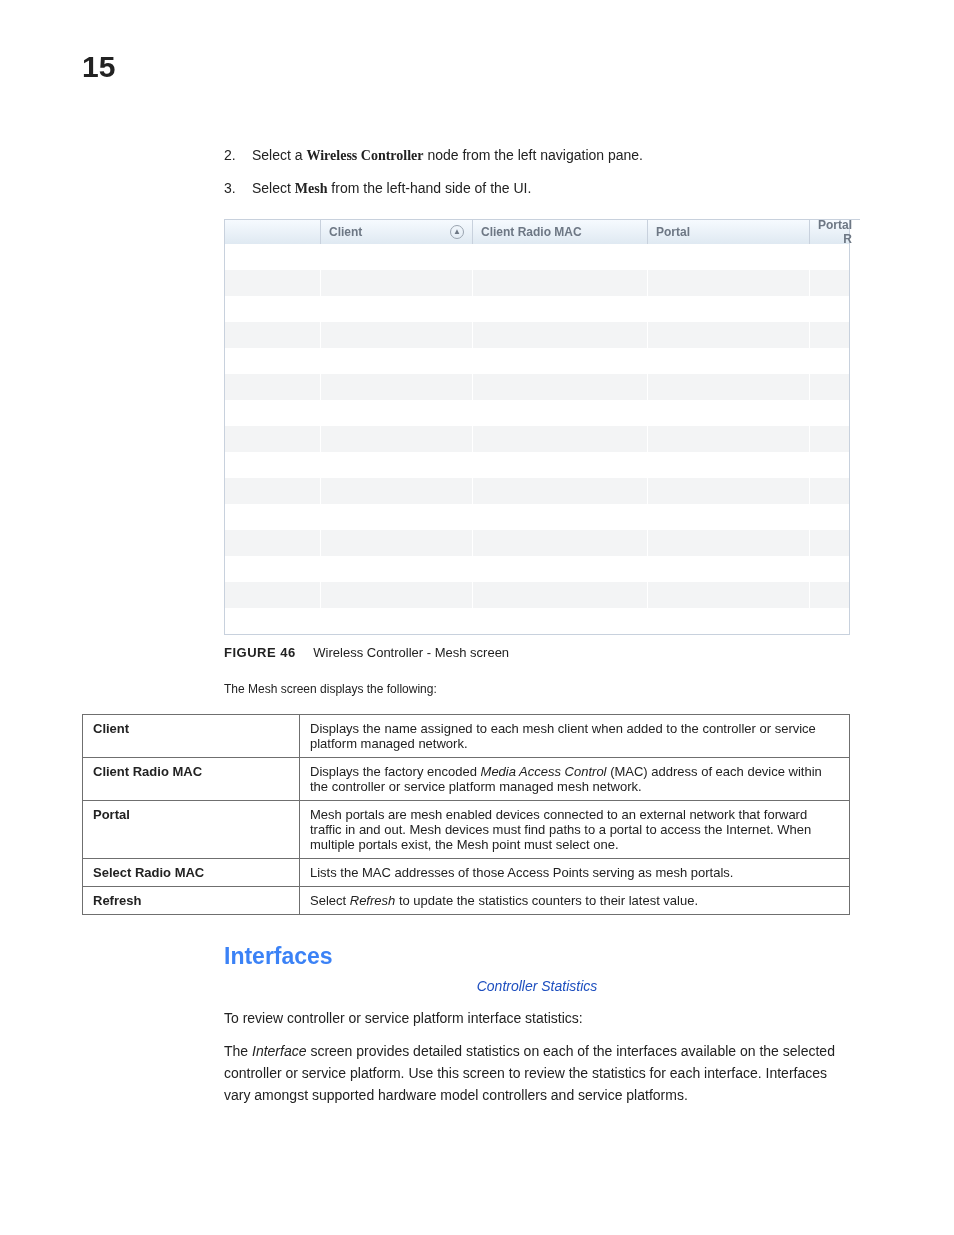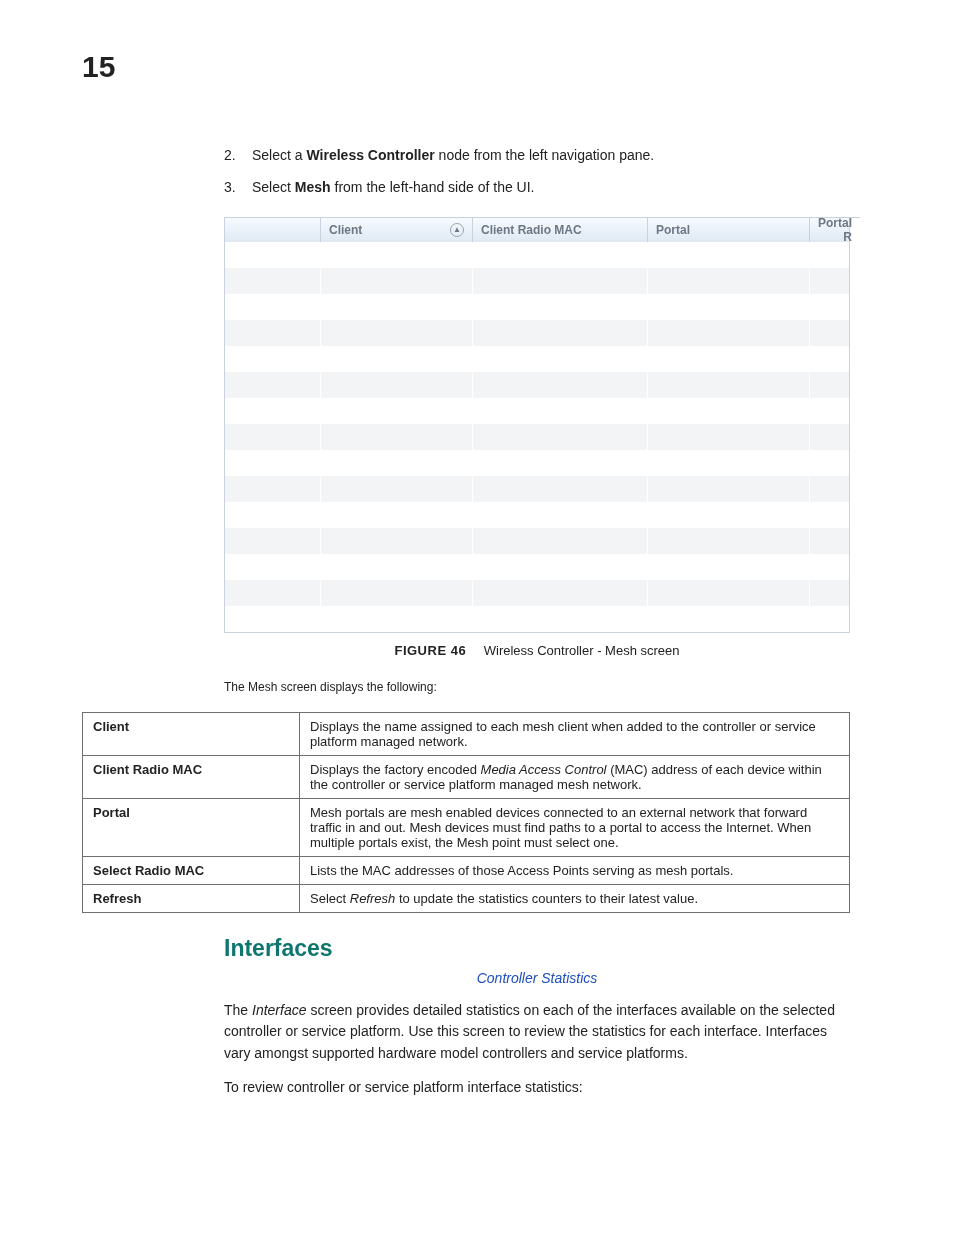--- a/index.html
+++ b/index.html
@@ -36,21 +36,21 @@
     line-height: 1.6;
     margin: 0 0 10px 0;
     padding-left: 28px;
     position: relative;
   }
   ol.steps li .num {
     position: absolute;
     left: 0;
     top: 0;
   }
-  .bold { font-weight: 700; }
+  .bold { font-weight: 700; font-family: Liberation Serif, serif; }
 
   
   .mesh-shot {
     margin-left: 142px;
     border-left: 1px solid #c8d1dd;
     border-right: 1px solid #c8d1dd;
     border-bottom: 1px solid #c8d1dd;
     font-family: Arial, Helvetica, sans-serif;
     font-size: 12px;
     color: #616974;
@@ -91,21 +91,20 @@
   .mesh-data-row:nth-child(even) { background: #f3f4f5; }
   .mesh-data-row .mesh-col {
     border-right: 1px solid #ffffff;
   }
   .mesh-data-row .mesh-col.col4 { border-right: none; }
 
   .figure-caption {
     margin-left: 142px;
     margin-top: 10px;
     font-size: 13px;
-    text-align: center;
   }
   .figure-caption .fig-label {
     font-weight: 700;
     font-family: Arial, Helvetica, sans-serif;
     letter-spacing: 0.5px;
     margin-right: 14px;
   }
   .mesh-desc-intro {
     margin-left: 142px;
     margin-top: 22px;
@@ -124,25 +123,25 @@
     vertical-align: top;
   }
   table.defn td.term {
     font-weight: 700;
     width: 196px;
   }
   .italic { font-style: italic; }
 
   h2.section {
     margin-left: 142px;
-    margin-top: 22px;
+    margin-top: 28px;
     margin-bottom: 8px;
     font-size: 23px;
     font-weight: 700;
-    color: #0f766e;
+    color: #3b82f6;
   }
   .link-line {
     margin-left: 142px;
     color: #1e4fbf;
     font-style: italic;
     font-size: 14px;
     margin-bottom: 14px;
     text-align: center;
   }
   .para {
@@ -323,19 +322,19 @@
           <td class="term">Refresh</td>
           <td><span>Select </span><span class="italic">Refresh</span><span> to update the statistics counters to their latest value.</span></td>
         </tr>
       </tbody>
   </table>
 
   <h2 class="section">Interfaces</h2>
 
   <div class="link-line">Controller Statistics</div>
 
+  <div class="para">To review controller or service platform interface statistics:</div>
+
   <div class="para">
     <span>The </span><span class="italic">Interface</span><span> screen provides detailed statistics on each of the interfaces available on the selected controller or service platform. Use this screen to review the statistics for each interface. Interfaces vary amongst supported hardware model controllers and service platforms.</span>
   </div>
 
-  <div class="para">To review controller or service platform interface statistics:</div>
-
 </div>
 
 </body></html>

